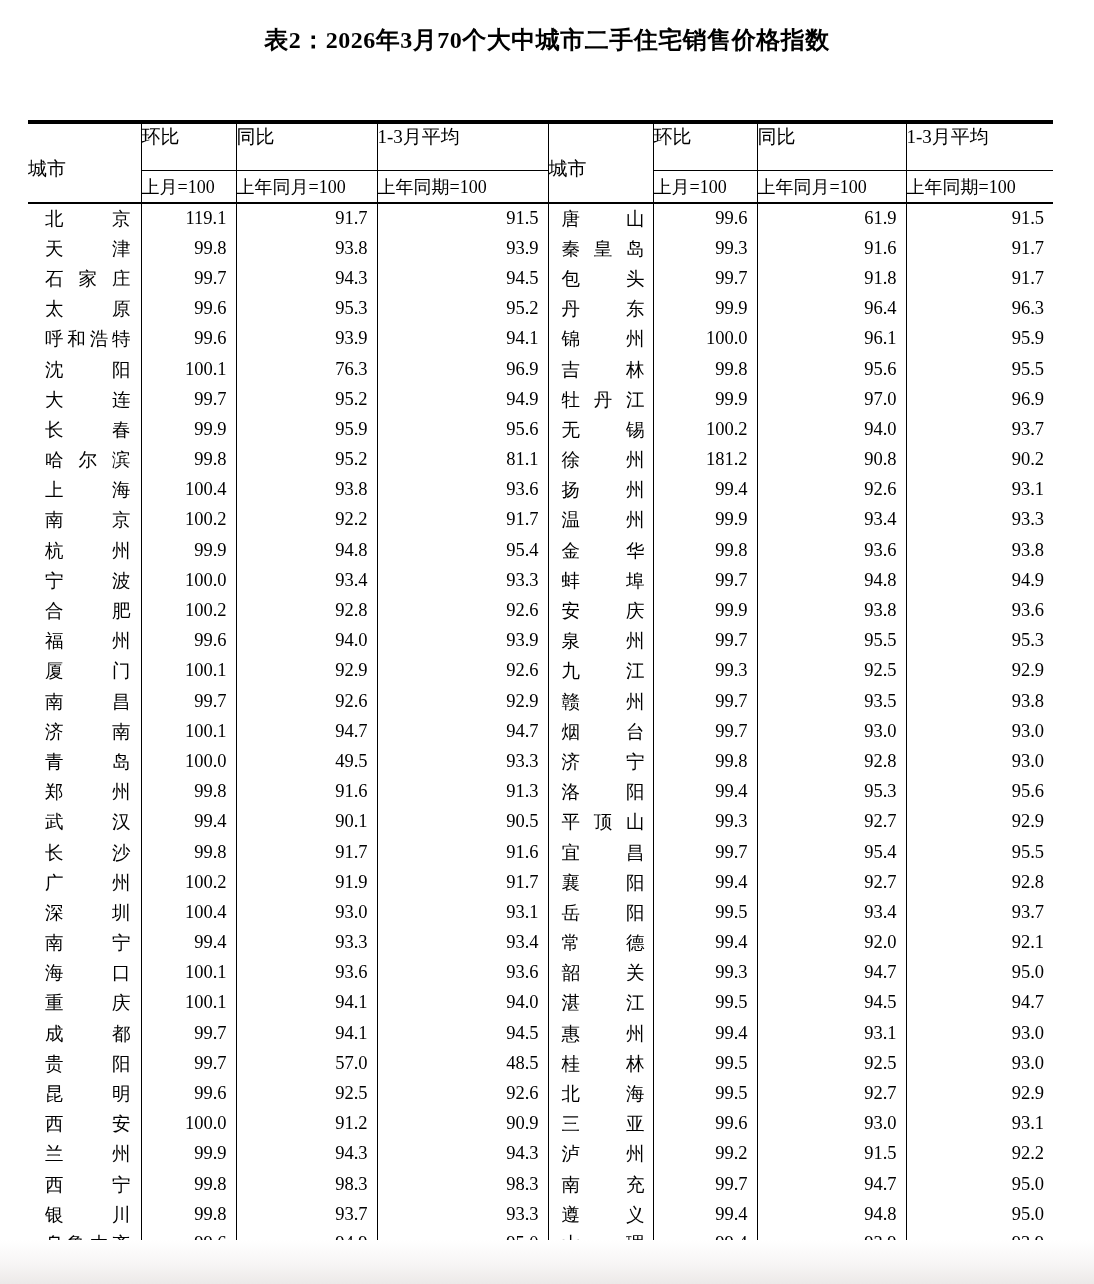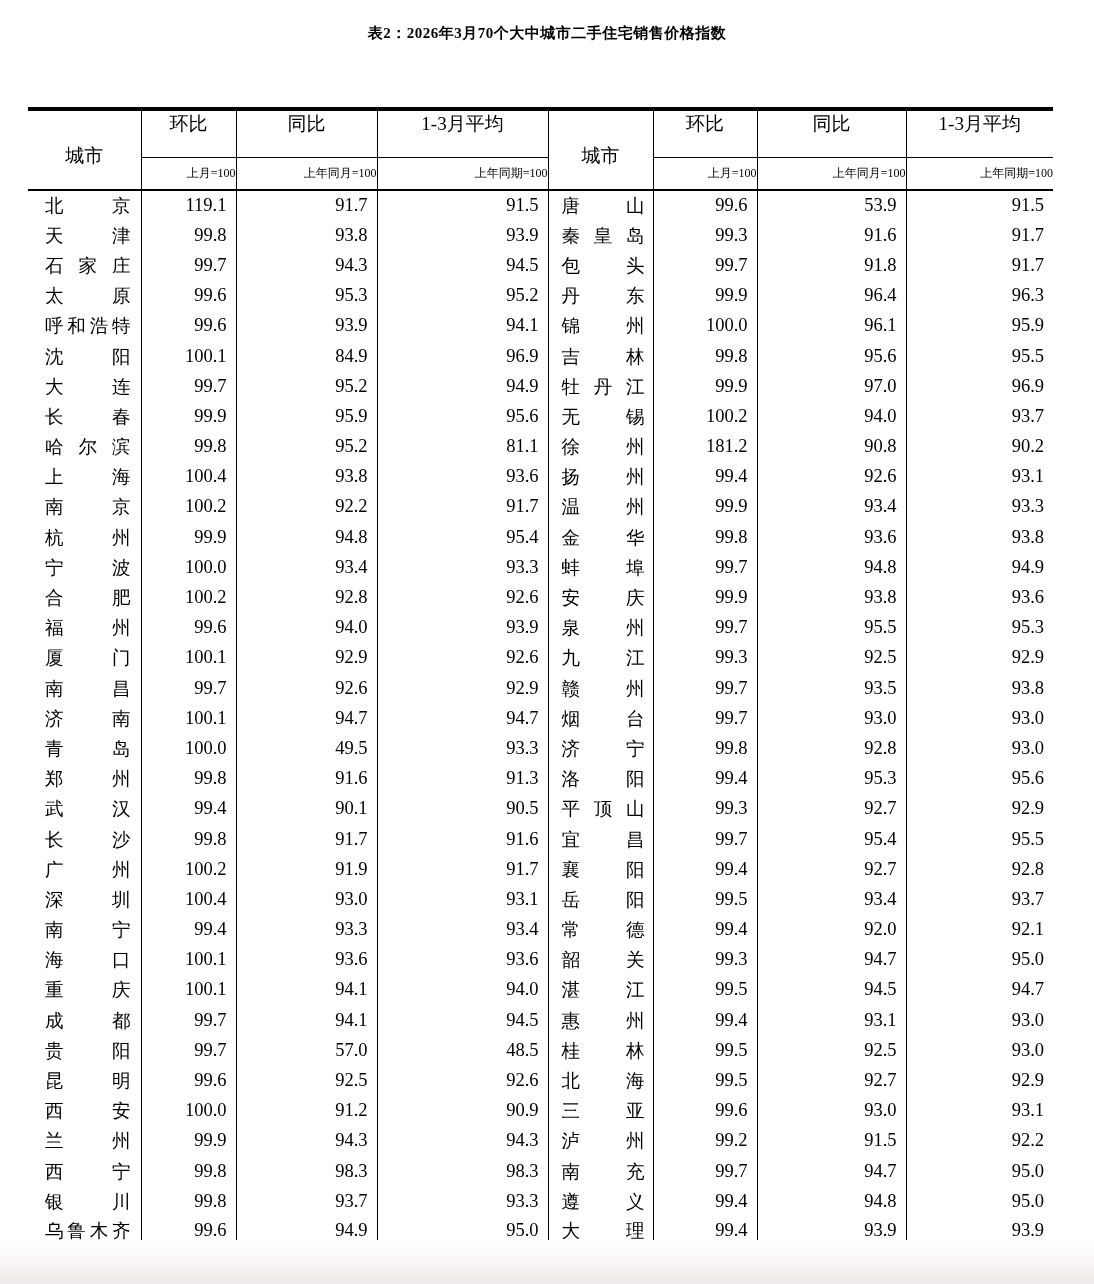--- a/index.html
+++ b/index.html
@@ -12,21 +12,21 @@
     background: #ffffff;
     font-family: "Liberation Serif", "DejaVu Serif", serif;
     color: #000;
     overflow: hidden;
     position: relative;
   }
   .doc-title {
     margin: 0;
     padding-top: 24px;
     text-align: center;
-    font-size: 15px;
+    font-size: 24px;
     font-weight: bold;
     letter-spacing: 0.5px;
     font-family: "Liberation Serif", "DejaVu Serif", serif;
   }
   table.price-table {
     border-collapse: collapse;
     table-layout: fixed;
     width: 1025px;
     margin: 64px 0 0 28px;
     border-top: 4px solid #000;
@@ -42,22 +42,22 @@
   col.c-avg-r   { width: 147px; }
 
   th, td {
     padding: 0;
     font-weight: normal;
     border-left: 1.5px solid #000;
     white-space: nowrap;
   }
   th.nl, td.nl { border-left: none; }
 
-  thead tr.h1 th { height: 26px; font-size: 19px; text-align: center; vertical-align: bottom; padding-bottom: 20px; }
-  thead tr.h2 th { height: 31px; font-size: 12px; text-align: right; vertical-align: middle; }
+  thead tr.h1 th { height: 26px; font-size: 19px; text-align: left; vertical-align: bottom; padding-bottom: 20px; }
+  thead tr.h2 th { height: 31px; font-size: 18px; text-align: left; vertical-align: middle; }
   thead tr.h1 th.sub-top { border-bottom: 1.5px solid #000; }
   thead th { border-bottom-width: 0; }
   thead tr.h1 th.sub-top { border-bottom: 1.5px solid #000; }
   thead tr.h2 th, thead th.th-city { border-bottom: 2.5px solid #000; }
   thead th.th-city { vertical-align: middle; font-size: 19px; padding-bottom: 0; font-family: Liberation Mono, monospace; }
 
   tbody tr { height: 30.2px; }
   tbody td { font-size: 18.5px; vertical-align: middle; }
   td.num { text-align: right; padding-right: 9px; font-family: "Liberation Serif", "DejaVu Serif", serif; }
   td.city .just {
@@ -122,21 +122,21 @@
         <td class="num">119.1</td>
         <td class="num">91.7</td>
         <td class="num">91.5</td>
         <td class="city side-r">
           <div class="just">
             <span>唐</span>
             <span>山</span>
           </div>
         </td>
         <td class="num">99.6</td>
-        <td class="num">53.9</td>
+        <td class="num">61.9</td>
         <td class="num">91.5</td>
       </tr>
       <tr>
         <td class="city side-l nl">
           <div class="just">
             <span>天</span>
             <span>津</span>
           </div>
         </td>
         <td class="num">99.8</td>
@@ -217,21 +217,21 @@
         <td class="num">95.9</td>
       </tr>
       <tr>
         <td class="city side-l nl">
           <div class="just">
             <span>沈</span>
             <span>阳</span>
           </div>
         </td>
         <td class="num">100.1</td>
-        <td class="num">84.9</td>
+        <td class="num">76.3</td>
         <td class="num">96.9</td>
         <td class="city side-r">
           <div class="just">
             <span>吉</span>
             <span>林</span>
           </div>
         </td>
         <td class="num">99.8</td>
         <td class="num">95.6</td>
         <td class="num">95.5</td>

